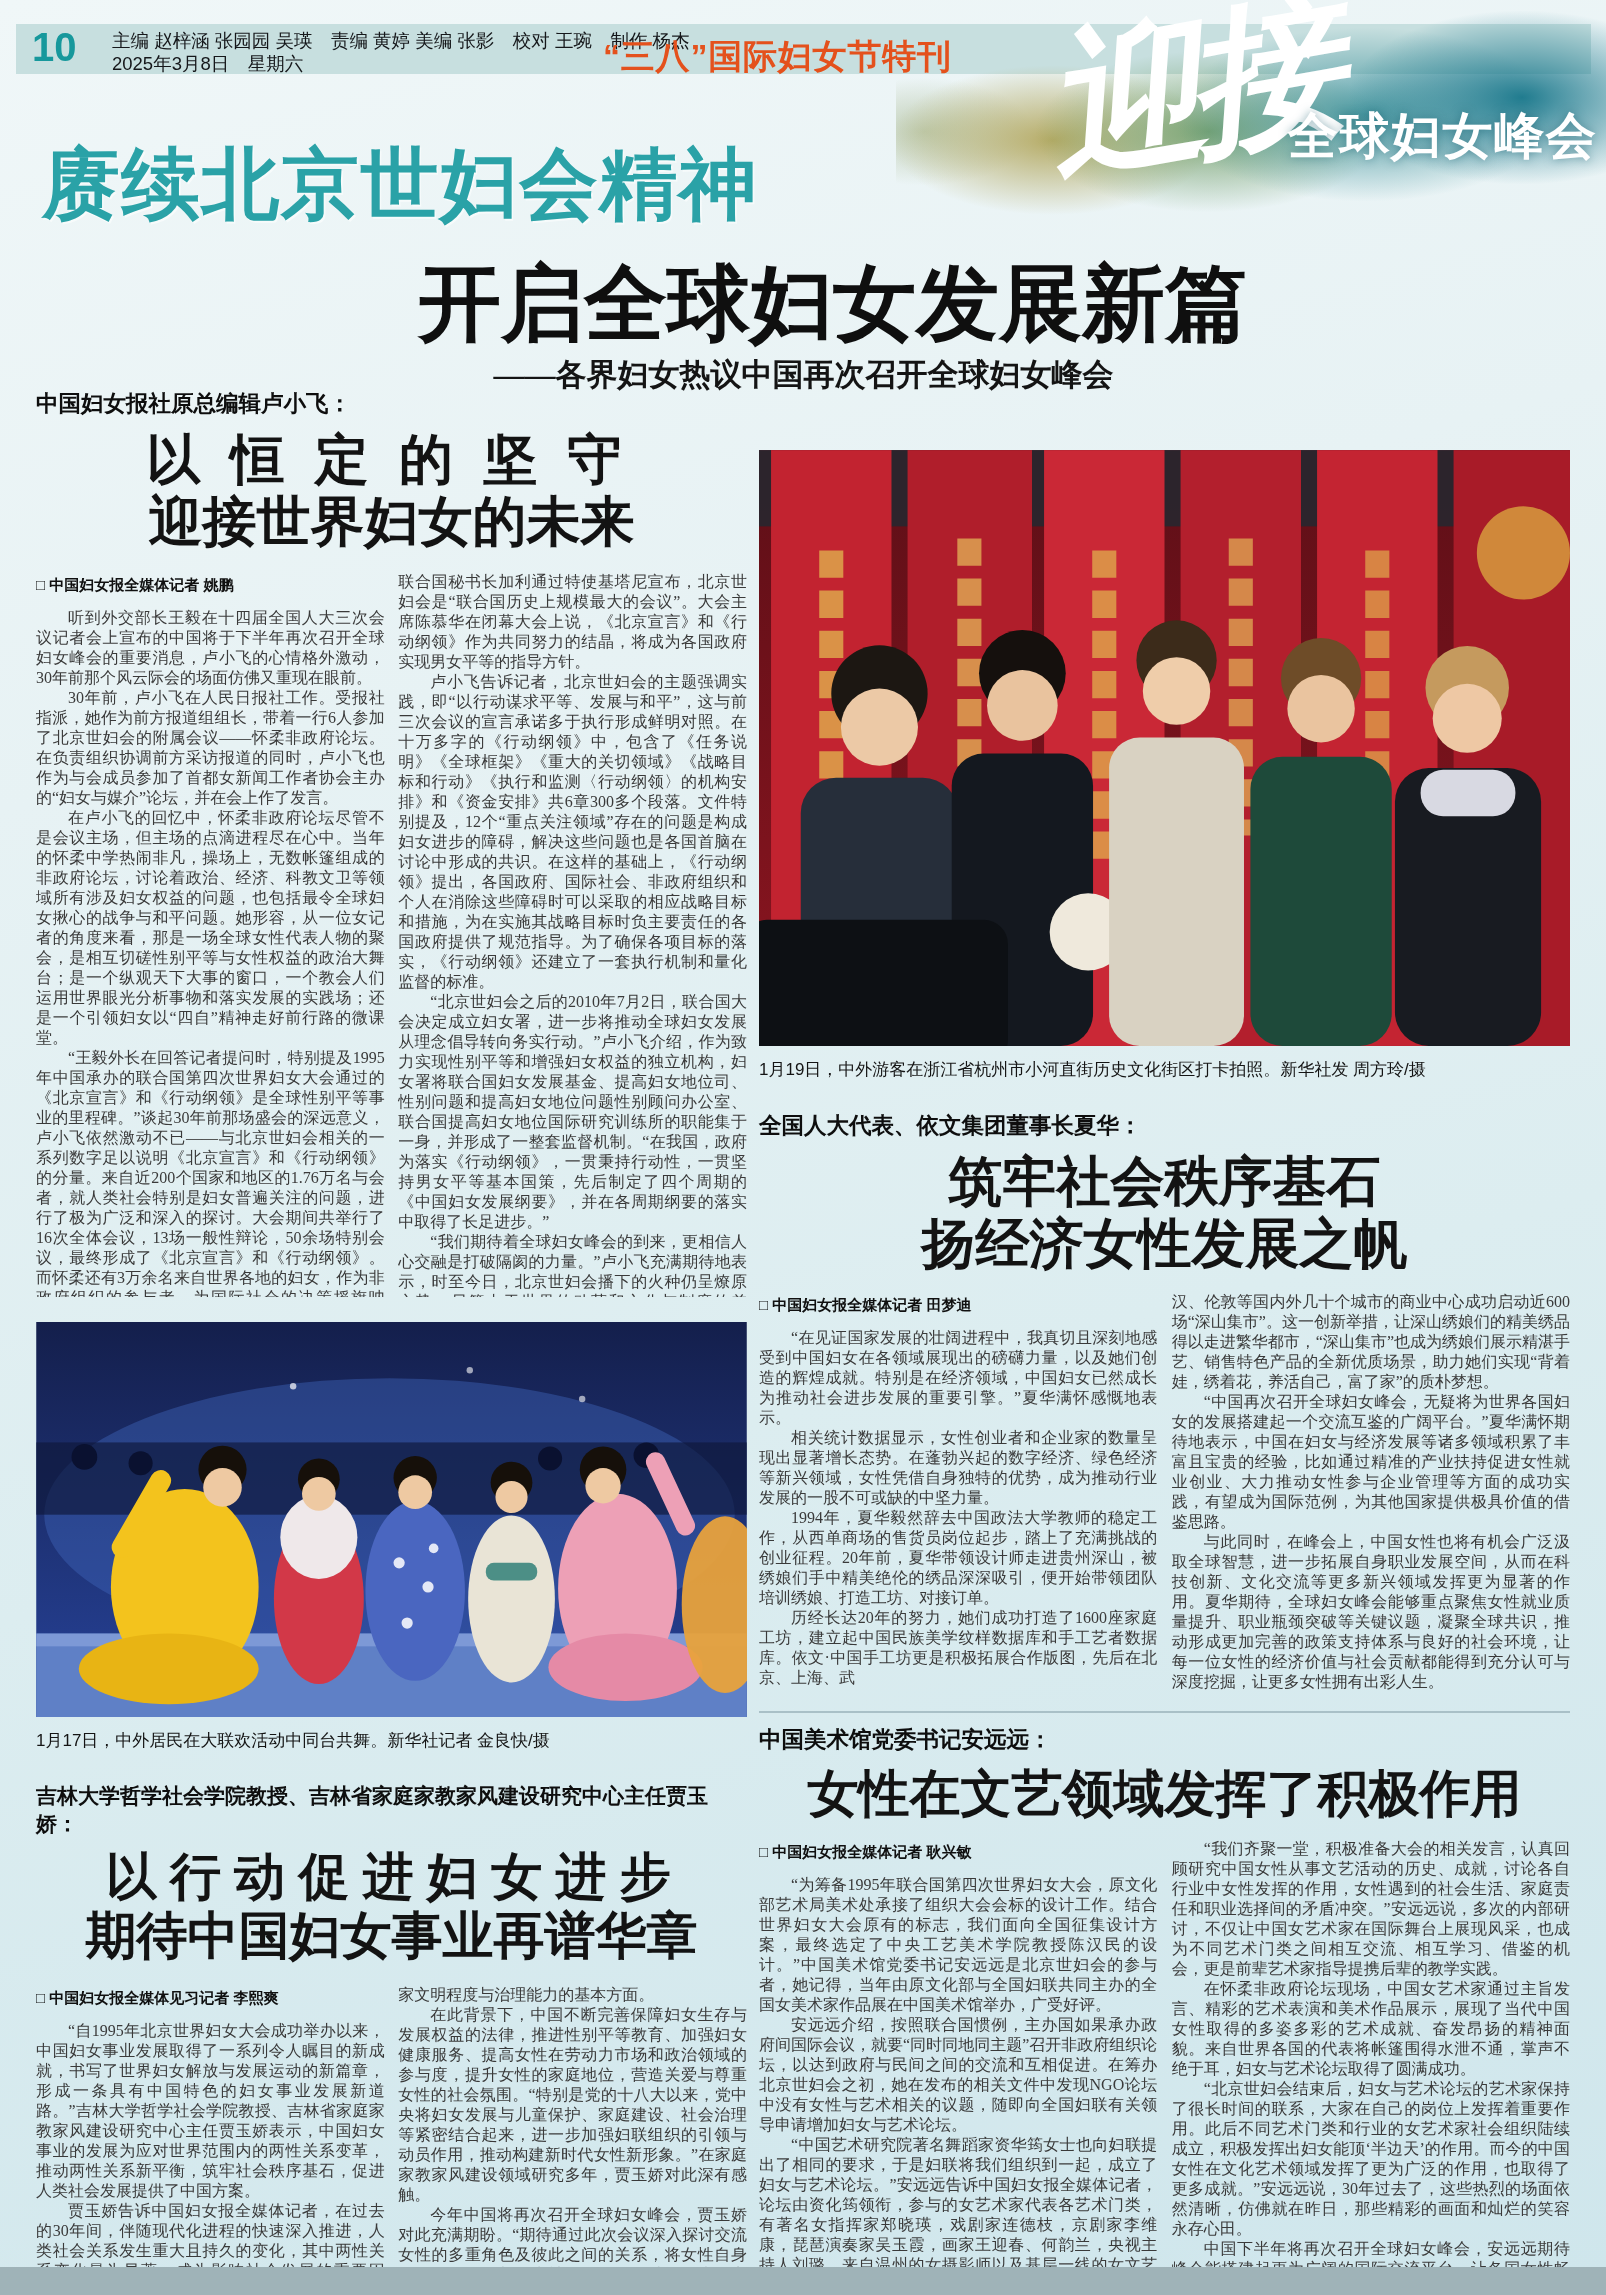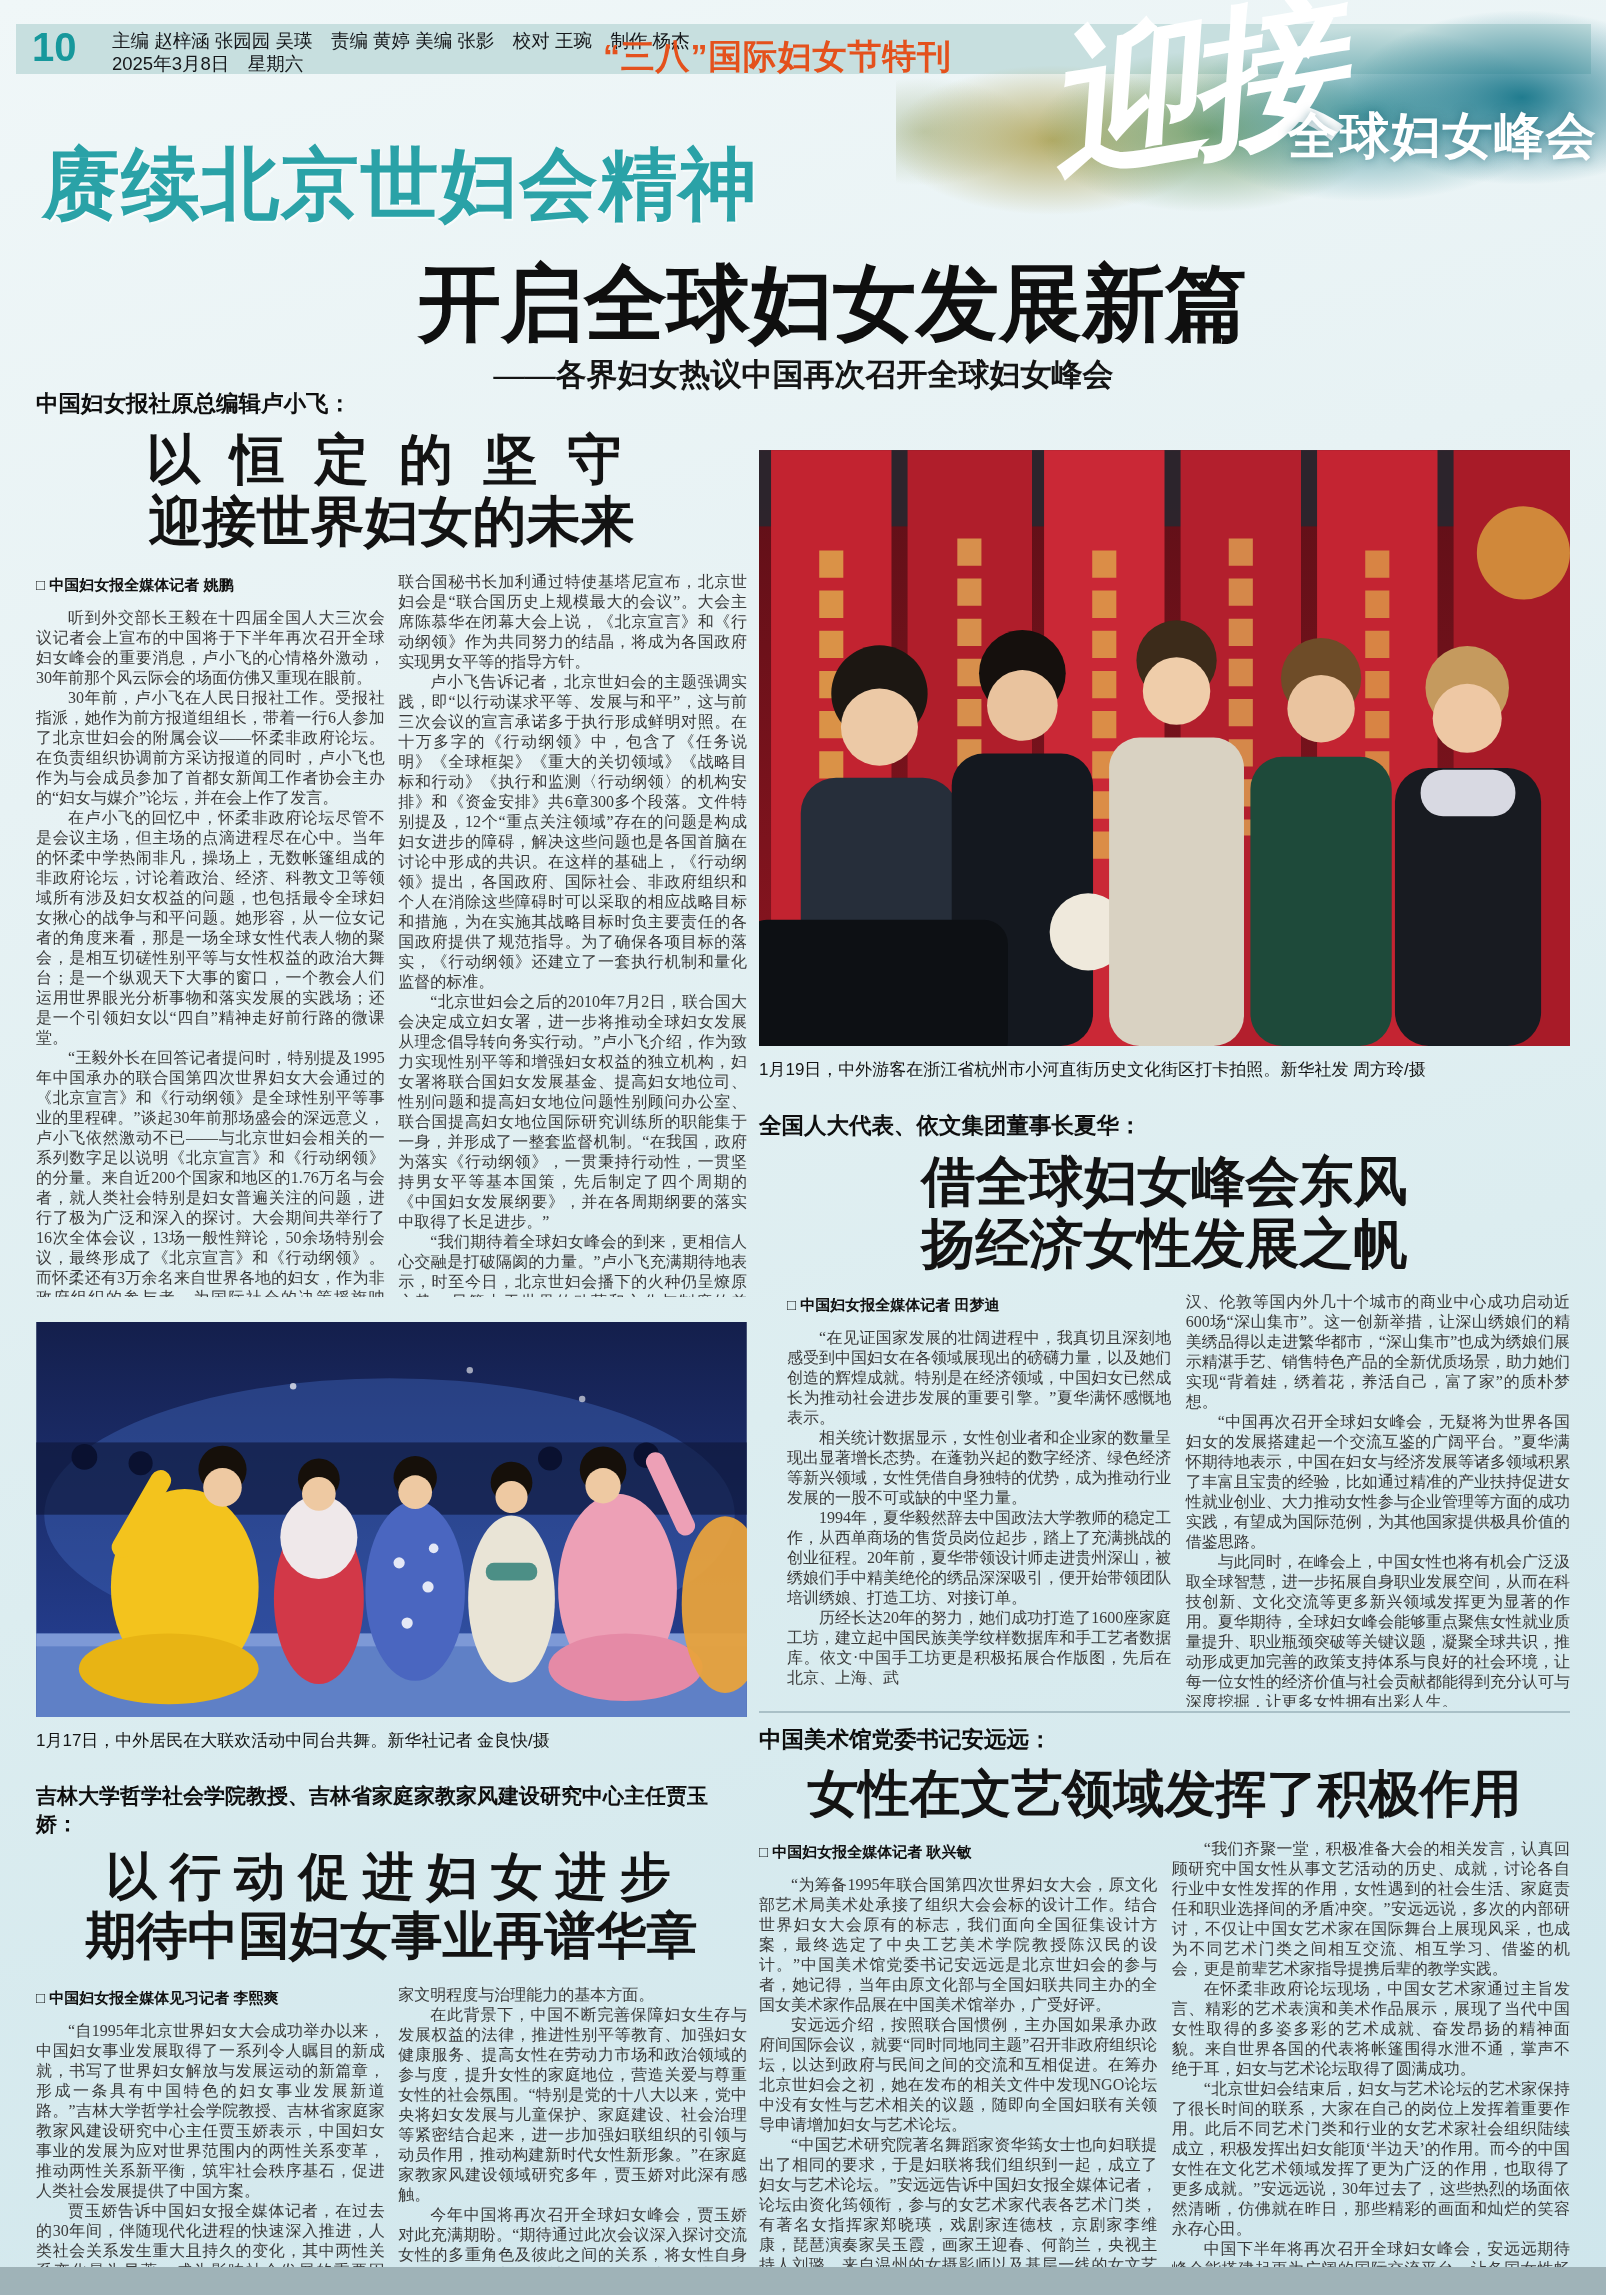--- a/index.html
+++ b/index.html
@@ -33,21 +33,21 @@
   .kicker{font-family:"Liberation Sans",sans-serif;font-weight:bold;font-size:22.5px;color:#0e0e0e;}
   .a3 .kicker{font-size:21px;}
   .headline{margin:9.6px 0 0;text-align:center;font-weight:900;color:#131313;line-height:1.16;}
   .a1 .headline,.a2 .headline{font-size:54px;}
   .a3 .headline{font-size:51px;}
   .a4 .headline{font-size:51px;}
   .sp60{letter-spacing:.56em;padding-left:.28em;}
   .sp28{letter-spacing:.26em;padding-left:.13em;}
   .body{display:flex;margin-top:17.7px;overflow:hidden;}
   .a1 .body{gap:13.7px;height:725px;}
-  .a2 .body{gap:14.5px;height:415px;margin-top:16px;margin-left:28px;}
+  .a2 .body{gap:14.5px;height:415px;margin-top:16px;}
   .a3 .body{gap:13.7px;height:321px;margin-top:19px;}
   .a4 .body{gap:14.5px;height:453px;margin-top:15px;}
   .a1 .col,.a3 .col{width:349px;}
   .a2 .col,.a4 .col{width:399px;}
   .col{font-size:16px;line-height:20px;text-align:justify;color:#3a3a3a;}
   .col p{margin:0;text-indent:2em;}
   .col p.cont{text-indent:0;}
   .byline{font-family:"Liberation Sans",sans-serif;font-weight:bold;font-size:15px;color:#101010;margin:3.2px 0 13px;}
   
   figure{margin:0;position:absolute;}
@@ -136,21 +136,21 @@
       <rect x="-20" y="585" width="330" height="180" rx="30" fill="#0d1014"></rect>
     </svg>
     <figcaption>
       <span>1月19日，中外游客在浙江省杭州市小河直街历史文化街区打卡拍照。</span>
       <span class="credit">新华社发 周方玲/摄</span>
     </figcaption>
   </figure>
 
   <section class="article a2" style="left:759px;top:1110px;width:811px;">
     <div class="kicker">全国人大代表、依文集团董事长夏华：</div>
-    <h2 class="headline"><span>借全球妇女峰会东风</span><br><span>扬经济女性发展之帆</span></h2>
+    <h2 class="headline"><span>筑牢社会秩序基石</span><br><span>扬经济女性发展之帆</span></h2>
     <div class="body">
       <div class="col">
         <div class="byline">□ 中国妇女报全媒体记者 田梦迪</div>
         <p>“在见证国家发展的壮阔进程中，我真切且深刻地感受到中国妇女在各领域展现出的磅礴力量，以及她们创造的辉煌成就。特别是在经济领域，中国妇女已然成长为推动社会进步发展的重要引擎。”夏华满怀感慨地表示。</p>
         <p>相关统计数据显示，女性创业者和企业家的数量呈现出显著增长态势。在蓬勃兴起的数字经济、绿色经济等新兴领域，女性凭借自身独特的优势，成为推动行业发展的一股不可或缺的中坚力量。</p>
         <p>1994年，夏华毅然辞去中国政法大学教师的稳定工作，从西单商场的售货员岗位起步，踏上了充满挑战的创业征程。20年前，夏华带领设计师走进贵州深山，被绣娘们手中精美绝伦的绣品深深吸引，便开始带领团队培训绣娘、打造工坊、对接订单。</p>
         <p>历经长达20年的努力，她们成功打造了1600座家庭工坊，建立起中国民族美学纹样数据库和手工艺者数据库。依文·中国手工坊更是积极拓展合作版图，先后在北京、上海、武</p>
       </div>
       <div class="col">
         <p class="cont">汉、伦敦等国内外几十个城市的商业中心成功启动近600场“深山集市”。这一创新举措，让深山绣娘们的精美绣品得以走进繁华都市，“深山集市”也成为绣娘们展示精湛手艺、销售特色产品的全新优质场景，助力她们实现“背着娃，绣着花，养活自己，富了家”的质朴梦想。</p>

